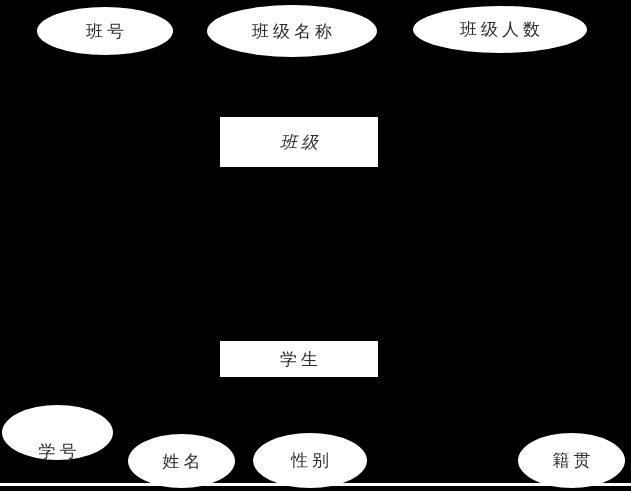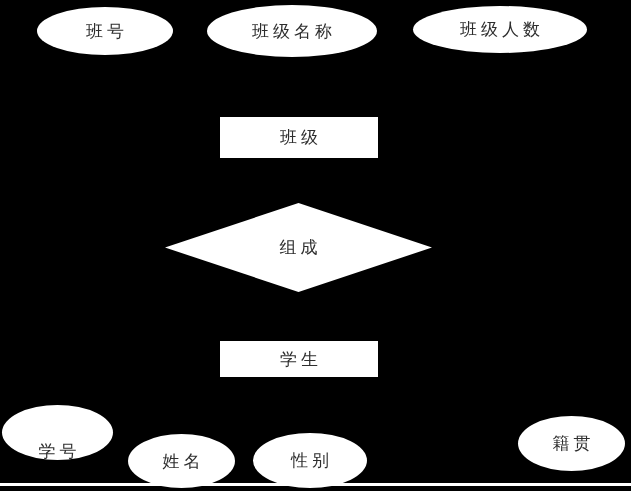--- a/index.html
+++ b/index.html
@@ -50,44 +50,41 @@
   </div>
 
   <div class="shape ellipse" style="left:207px; top:5px; width:170px; height:52px;justify-content:center;">
     <span class="lbl">班级名称</span>
   </div>
 
   <div class="shape ellipse" style="left:413px; top:6px; width:174px; height:47px;">
     <span class="lbl">班级人数</span>
   </div>
 
-  <div class="shape" style="left:220px; top:117px; width:158px; height:41px;">
+  <div class="shape" style="left:220px; top:117px; width:158px; height:50px;font-style:italic;">
     <span class="lbl">班级</span>
   </div>
 
-  <div class="shape diamond" style="left:165px; top:203px; width:267px; height:89px;">
-    <span class="lbl">组成</span>
-  </div>
 
   <div class="shape" style="left:220px; top:341px; width:158px; height:36px;">
     <span class="lbl">学生</span>
   </div>
 
   <div class="shape ellipse" style="left:2px; top:405px; width:111px; height:55px;align-items:flex-end;">
     <span class="lbl">学号</span>
   </div>
 
   <div class="shape ellipse" style="left:253px; top:433px; width:114px; height:55px;">
     <span class="lbl">性别</span>
   </div>
 
   <div class="shape ellipse" style="left:128px; top:434px; width:107px; height:54px;">
     <span class="lbl">姓名</span>
   </div>
 
 
-  <div class="shape ellipse" style="left:518px; top:416px; width:107px; height:55px;">
+  <div class="shape ellipse" style="left:518px; top:433px; width:107px; height:55px;">
     <span class="lbl">籍贯</span>
   </div>
 
   <div class="baseline" style="left:0px; top:483px; width:631px; height:3px;"></div>
 
 </div>
 
 </body></html>

